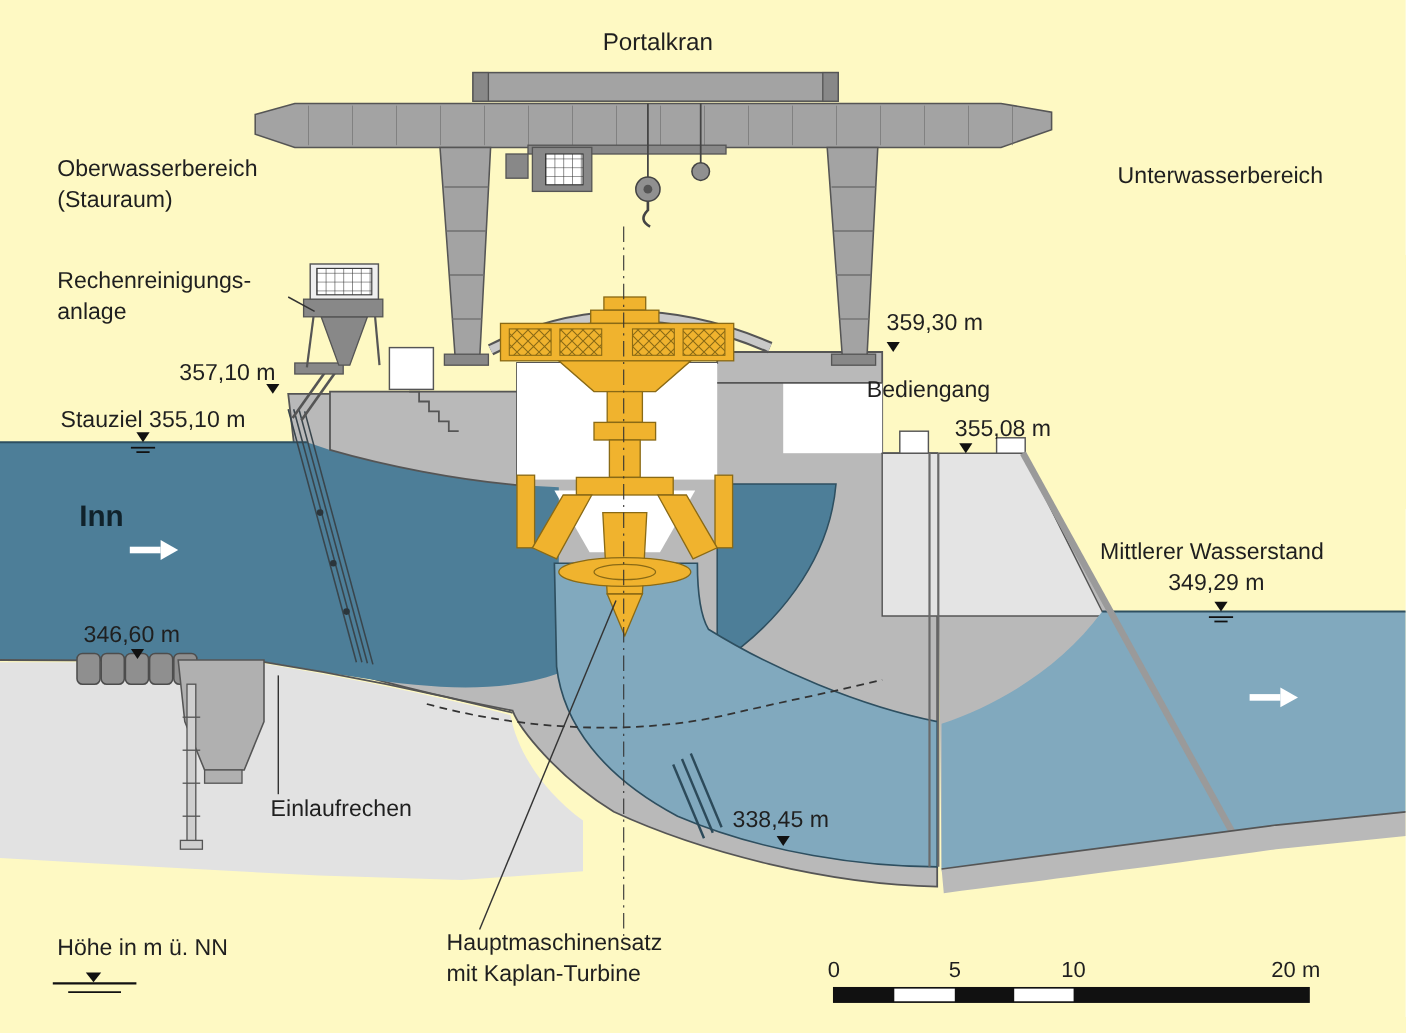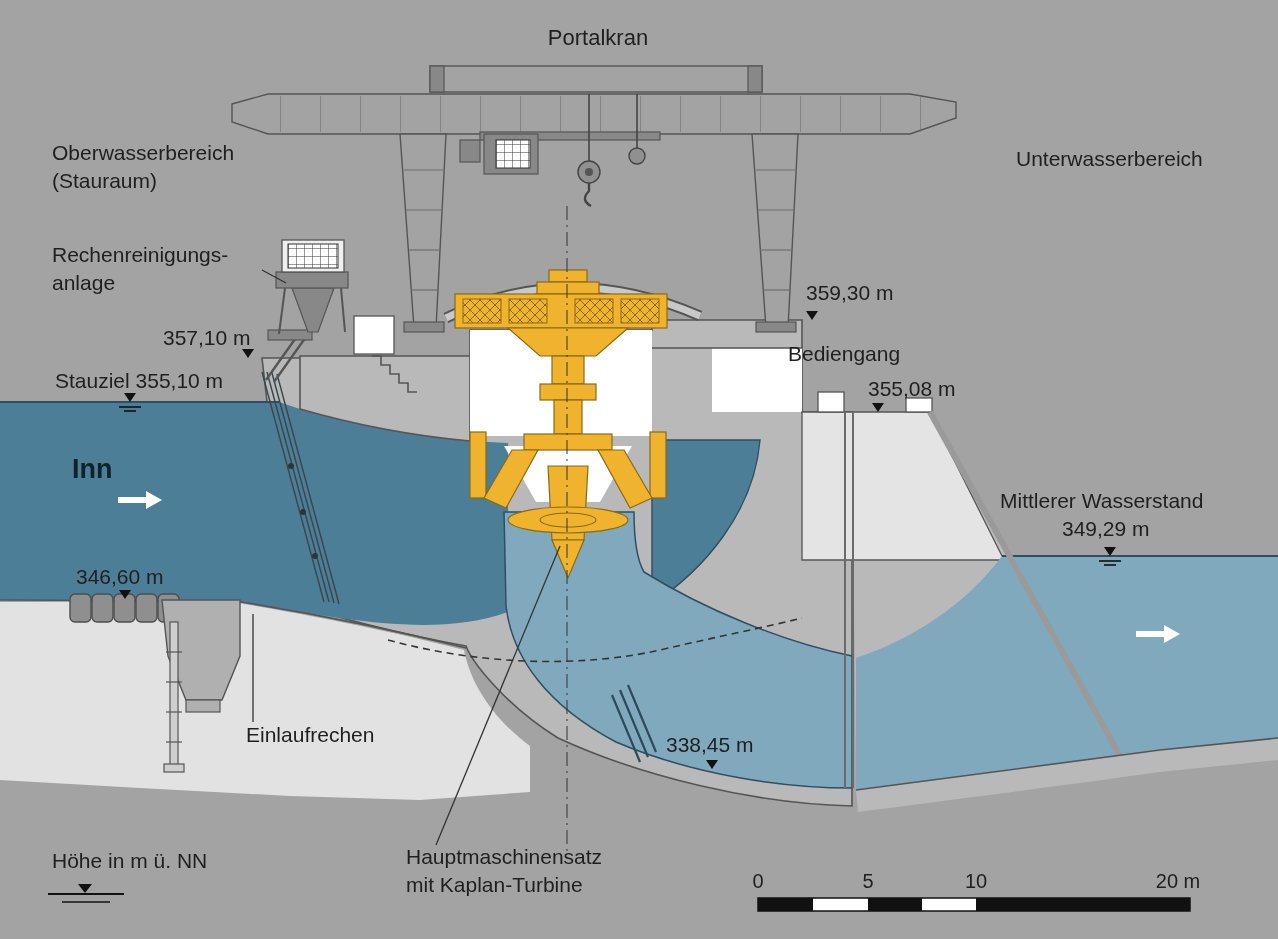--- a/index.html
+++ b/index.html
@@ -1,16 +1,16 @@
 <!DOCTYPE html>
 <html style="--water_upstream: #4d7e98; --water_downstream: #81a9be; --concrete: #b9b9b9; --concrete_light: #e4e4e4; --crane: #a3a3a3; --crane_dark: #888888; --soil: #e2e2e2; --turbine_yellow: #f0b32e; --turbine_outline: #8a6a15; --outline: #555555;"><head>
 <meta charset="utf-8">
 <style>
   html,body{margin:0;padding:0;background:#ffffff;}
-  .stage{position:relative;width:1278px;height:939px;background:#a3a3a3;overflow:hidden;
+  .stage{position:relative;width:1278px;height:939px;background:#fef9c3;overflow:hidden;
          font-family:"Liberation Sans",sans-serif;}
   svg{position:absolute;inset:0;}
   .t{font:21px "Liberation Sans",sans-serif;fill:#1f1f1f;}
   .t-title{font:22px "Liberation Sans",sans-serif;fill:#1f1f1f;}
   .t-inn{font:bold 27px "Liberation Sans",sans-serif;fill:#10222b;}
   .t-scale{font:20px "Liberation Sans",sans-serif;fill:#1f1f1f;}
   .c-mass{fill:var(--concrete);stroke:var(--outline);stroke-width:1.6;}
   .c-soft{fill:var(--concrete);stroke:none;}
   .c-light{fill:var(--concrete_light);stroke:var(--outline);stroke-width:1.3;}
   .c-crane{fill:var(--crane);stroke:var(--outline);stroke-width:1.4;}

